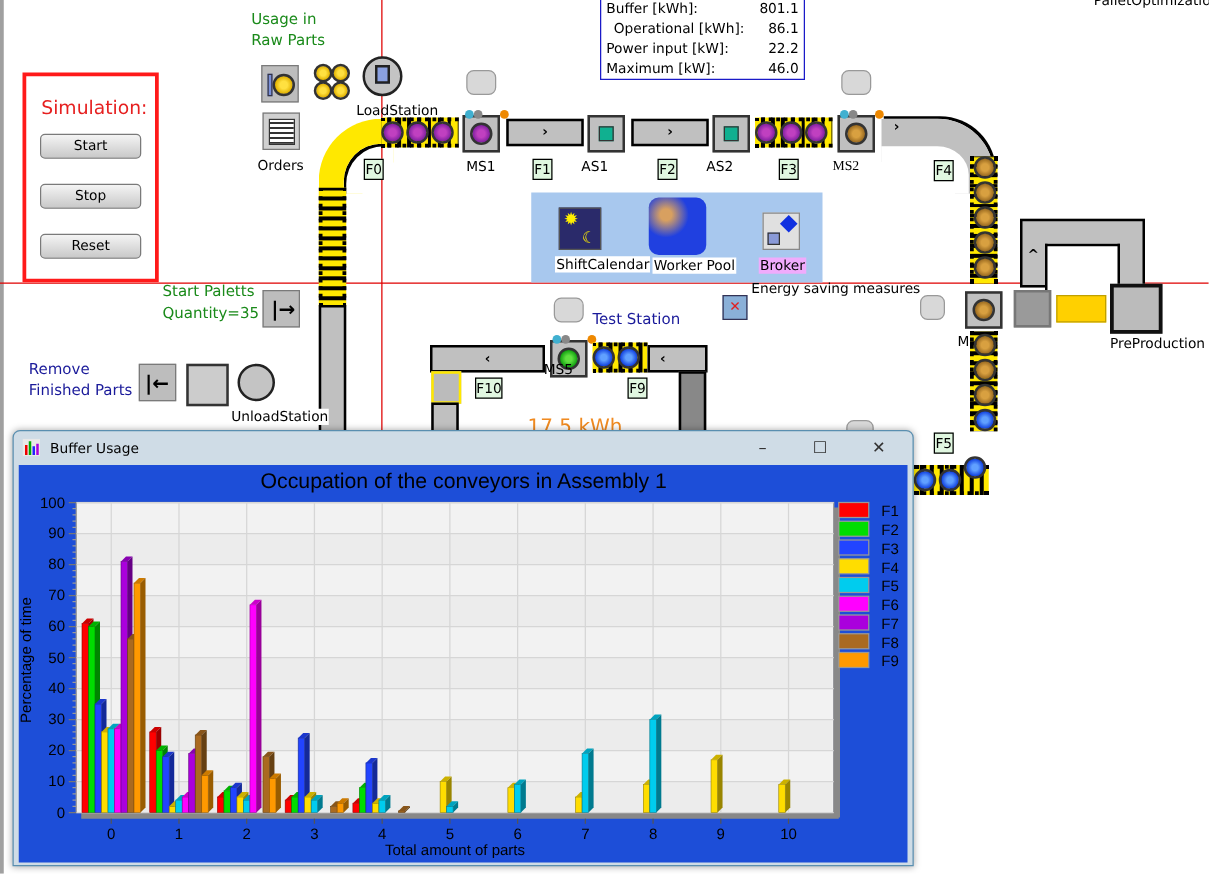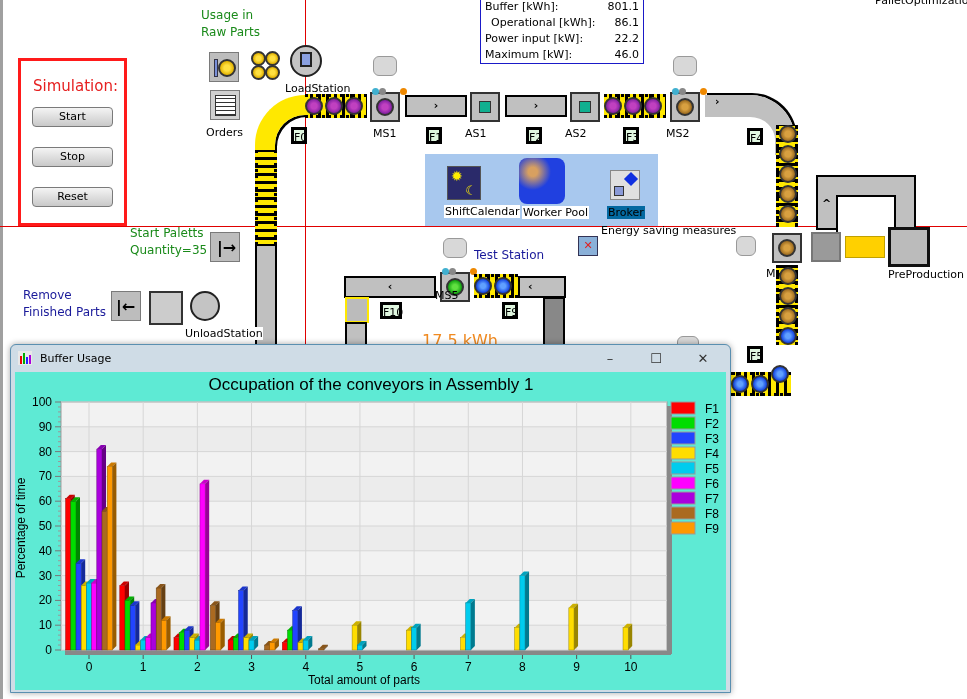--- a/index.html
+++ b/index.html
@@ -21,21 +21,21 @@
   .sim-btn {
     position: absolute; left: 11px; width: 81px; height: 20px;
     border: 1px solid #7a7a7a; border-radius: 4px;
     background: linear-gradient(#f4f4f4, #c9c9c9);
     font-size: 11px; text-align: center; line-height: 18px; cursor: pointer;
   }
 
   .green-label { color: #1a8a1a; font-size: 12px; line-height: 17px; }
   .blue-label { color: #1a1a9a; font-size: 12px; line-height: 17px; }
   .obj-label { font-size: 11px; color: #000; }
-  .f-tag { width: 16px; height: 17px; background: #e0f7e0; border: 3px solid #000000; font-size: 11px; text-align: center; line-height: 15px; }
+  .f-tag { width: 16px; height: 17px; background: #e0f7e0; border: 1px solid #000000; font-size: 11px; text-align: center; line-height: 15px; }
 
   .icon-box { border: 1px solid #7a7a7a; background: #bdbdbd; }
   .conv-gray { background: #c0c0c0; border: 2px solid #000; }
   .conv-yellow { background: repeating-linear-gradient(90deg, #ffe800 0 5px, #000 5px 8px); border-top: 3px dotted #000; border-bottom: 3px dotted #000; }
   .conv-yellow-v { background: repeating-linear-gradient(0deg, #ffe800 0 5px, #000 5px 8px); border-left: 3px dotted #000; border-right: 3px dotted #000; }
   .pallet { width: 18px; height: 18px; border-radius: 50%; border: 2px solid #333; display: inline-block; }
   .p-purple { background: radial-gradient(circle, #c040c0 30%, #8020a0 70%); }
   .p-brown { background: radial-gradient(circle, #d8a040 30%, #9a6a20 70%); }
   .p-blue { background: radial-gradient(circle, #60a0ff 25%, #1040e0 70%); }
   .p-yellow { background: radial-gradient(circle, #ffe040 30%, #e0b000 70%); }
@@ -46,21 +46,21 @@
   .energy-box { left: 480px; top: -4px; width: 164px; height: 68px; border: 1px solid #1a1ac8; background: #fff; padding: 2px 4px; font-size: 11px; }
   .energy-row { display: flex; justify-content: space-between; height: 16px; line-height: 16px; }
 
   .tools-panel { left: 425px; top: 154px; width: 233px; height: 72px; background: #a8c8ee; }
 
   
   .win { left: 10px; top: 344px; width: 721px; height: 349px; border: 1px solid #5a8fb0; border-radius: 6px 6px 0 0; background: #cfdce6; box-shadow: 0 0 6px rgba(0,0,0,0.35); }
   .win-title { position: absolute; left: 29px; top: 7px; font-size: 11px; }
   .win-icon { position: absolute; left: 7px; top: 6px; width: 14px; height: 14px; }
   .win-ctrl { position: absolute; top: 3px; width: 30px; height: 22px; text-align: center; line-height: 22px; font-size: 13px; color: #333; cursor: pointer; }
-  .win-body { position: absolute; left: 4px; top: 27px; width: 711px; height: 318px; background: #5eead4; }
+  .win-body { position: absolute; left: 4px; top: 27px; width: 711px; height: 318px; background: #1d4ed8; }
 
   .chart-svg text { font-family: "Liberation Sans", sans-serif; }
 </style>
 </head>
 <body>
 
 <div class="abs left-edge"></div>
 <div class="abs guide-h"></div>
 <div class="abs guide-v"></div>
 
@@ -135,21 +135,21 @@
   <span class="pallet p-purple abs" style="left:40px;top:0px;"></span>
 </div>
 <div class="abs f-tag" style="left:623px; top:127px;">F3</div>
 
 <div class="abs station" style="left:670px; top:92px;">
   <span class="pallet p-brown abs" style="left:4px;top:4px;"></span>
 </div>
 <div class="abs" style="left:672px; top:85px;">
   <span class="dot" style="background:#40b0d0"></span><span class="dot" style="background:#888"></span><span class="dot" style="background:#ee8800;margin-left:14px"></span>
 </div>
-<div class="abs obj-label" style="left:666px; top:127px;">MS2</div>
+<div class="abs obj-label" style="left:666px; top:127px;font-family:Liberation Serif, serif;">MS2</div>
 <div class="abs" style="left:673px; top:56px; width:24px; height:20px; background:#d8d8d8; border:1px solid #999; border-radius:6px;"></div>
 <div class="abs" style="left:373px; top:56px; width:24px; height:20px; background:#d8d8d8; border:1px solid #999; border-radius:6px;"></div>
 
 <div class="abs" style="left:705px; top:95px; width:90px; height:60px; border-top-right-radius:45px; border-right:20px solid #c0c0c0; border-top:22px solid #c0c0c0; box-shadow: 2px -2px 0 #000;">
   <span class="abs" style="left:10px; top:-22px; font-weight:bold;">›</span>
 </div>
 <div class="abs f-tag" style="left:747px; top:128px;">F4</div>
 <div class="abs conv-yellow-v" style="left:776px; top:125px; width:22px; height:102px;">
   <span class="pallet p-brown abs" style="left:0;top:0;"></span>
   <span class="pallet p-brown abs" style="left:0;top:20px;"></span>
@@ -208,21 +208,21 @@
     <span class="abs" style="left:3px;top:1px;color:#ffee00;font-size:14px;">✹</span>
     <span class="abs" style="right:3px;bottom:1px;color:#ffee00;font-size:13px;">☾</span>
   </div>
   <div class="abs" style="left:19px;top:51px;background:#fff;padding:0 1px;">ShiftCalendar</div>
   <div class="abs" style="left:94px;top:4px;width:46px;height:46px;background:radial-gradient(circle at 30% 30%,#d8a060 10%,#2040e0 40%);border-radius:8px;"></div>
   <div class="abs" style="left:97px;top:52px;background:#fff;padding:0 1px;">Worker Pool</div>
   <div class="abs" style="left:185px;top:16px;width:30px;height:30px;background:#e0e0e0;border:1px solid #888;">
     <span class="abs" style="right:3px;top:3px;width:10px;height:10px;background:#1030e0;transform:rotate(45deg);"></span>
     <span class="abs" style="left:3px;bottom:3px;width:10px;height:10px;background:#8a9ad8;border:1px solid #333;"></span>
   </div>
-  <div class="abs" style="left:182px;top:52px;background:#0369a1;padding:0 1px;">Broker</div>
+  <div class="abs" style="left:182px;top:52px;background:#f0abfc;padding:0 1px;">Broker</div>
 </div>
 
 <div class="abs green-label" style="left:130px; top:225px;">
   <div>Start Paletts</div>
   <div>Quantity=35</div>
 </div>
 <div class="abs icon-box" style="left:210px; top:232px; width:30px; height:30px;">
   <span class="abs" style="left:6px;top:5px;font-size:16px;font-weight:bold;">|→</span>
 </div>
 

